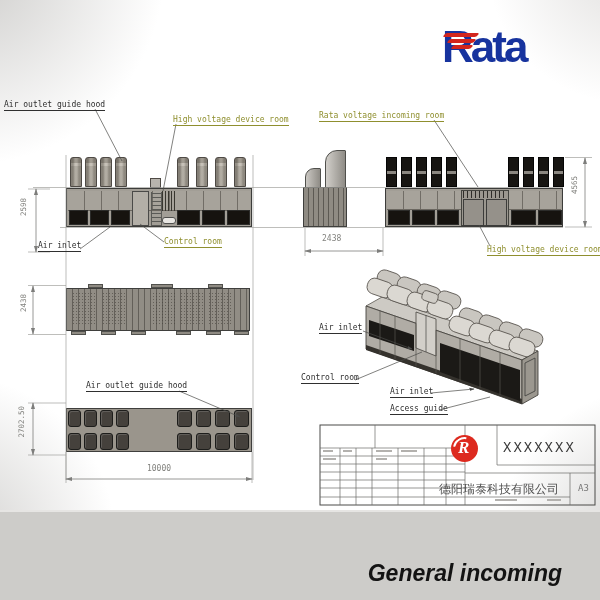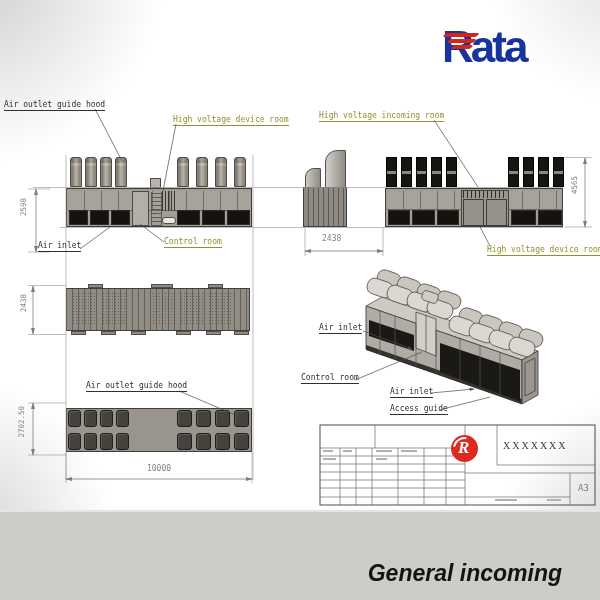--- a/index.html
+++ b/index.html
@@ -44,21 +44,21 @@
   #brand-text{position:absolute;left:4px;top:2px;font-family:"Liberation Sans",sans-serif;
     font-weight:900;font-size:44px;color:#17339e;letter-spacing:-3px;}
   .rstripe{position:absolute;background:#d2251d;height:4px;border-radius:2px;transform:skewX(-38deg);}
   #tb-logo{position:absolute;left:451px;top:435px;width:27px;height:27px;border-radius:50%;
     background:#dd2a1f;z-index:6;}
   #tb-logo .r{position:absolute;left:7px;top:4px;color:#fff;font-family:"Liberation Serif",serif;
     font-style:italic;font-weight:bold;font-size:17px;line-height:17px;}
   #tb-logo .arc{position:absolute;left:2px;top:2px;width:19px;height:19px;border:2px solid transparent;
     border-top:2px solid #ffffff;border-radius:50%;transform:rotate(-35deg);}
   svg.overlay{position:absolute;left:0;top:0;z-index:4;}
-  #drawing-number{font-family:Liberation Serif, serif;font-size:10px;letter-spacing:2px;color:#3a3a3a;}
+  #drawing-number{font-family:Liberation Mono, monospace;font-size:14px;letter-spacing:2px;color:#3a3a3a;}
   #company-name{font-family:"DejaVu Sans",sans-serif;font-size:12px;color:#4f4f4f;width:134px;text-align:center;}
   #sheet-size{font-size:9px;color:#787878;}
 </style>
 </head>
 <body>
 
 <div id="stage">
 
   <div id="brand-logo">
     <div id="brand-text">Rata</div>
@@ -285,21 +285,21 @@
       <line x1="497" y1="425" x2="497" y2="465"></line>
       <line x1="497" y1="465" x2="595" y2="465"></line>
       <line x1="465" y1="473" x2="595" y2="473"></line>
       <line x1="465" y1="497" x2="570" y2="497"></line>
       <line x1="570" y1="473" x2="570" y2="505"></line>
     </g>
   </svg>
 
   <div class="lbl" style="left:4px;top:100px;">Air outlet guide hood</div>
   <div class="lbl olive" style="left:173px;top:115px;">High voltage device room</div>
-  <div class="lbl olive" style="left:319px;top:111px;">High voltage incoming room</div>
+  <div class="lbl olive" style="left:319px;top:111px;">Rata voltage incoming room</div>
   <div class="lbl" style="left:38px;top:241px;">Air inlet</div>
   <div class="lbl olive" style="left:164px;top:237px;">Control room</div>
   <div class="lbl olive" style="left:487px;top:245px;">High voltage device room</div>
   <div class="lbl" style="left:86px;top:381px;">Air outlet guide hood</div>
   <div class="lbl" style="left:319px;top:323px;">Air inlet</div>
   <div class="lbl" style="left:301px;top:373px;">Control room</div>
   <div class="lbl" style="left:390px;top:387px;">Air inlet</div>
   <div class="lbl" style="left:390px;top:404px;">Access guide</div>
 
   <div class="dim v" style="left:19px;top:198px;">2598</div>
@@ -307,20 +307,21 @@
   <div class="dim v" style="left:17px;top:406px;">2702.50</div>
   <div class="dim" style="left:141px;top:464px;width:36px;text-align:center;">10000</div>
   <div class="dim" style="left:322px;top:234px;">2438</div>
   <div class="dim v" style="left:570px;top:176px;">4565</div>
 
   <div id="tb-logo">
     <div class="arc"></div>
     <div class="r">R</div>
   </div>
   <div class="tbtext" id="drawing-number" style="left:503px;top:440px;">XXXXXXX</div>
+  <div class="tbtext" id="company-name" style="left:432px;top:481px;">德阳瑞泰科技有限公司</div>
   <div class="tbtext" id="sheet-size" style="left:578px;top:483px;">A3</div>
 
   <div class="smu" style="left:323px;top:450px;width:10px;"></div>
   <div class="smu" style="left:343px;top:450px;width:9px;"></div>
   <div class="smu" style="left:376px;top:450px;width:16px;"></div>
   <div class="smu" style="left:401px;top:450px;width:16px;"></div>
   <div class="smu" style="left:323px;top:458px;width:13px;"></div>
   <div class="smu" style="left:376px;top:458px;width:11px;"></div>
   <div class="smu" style="left:495px;top:499px;width:22px;"></div>
   <div class="smu" style="left:547px;top:499px;width:14px;"></div>

